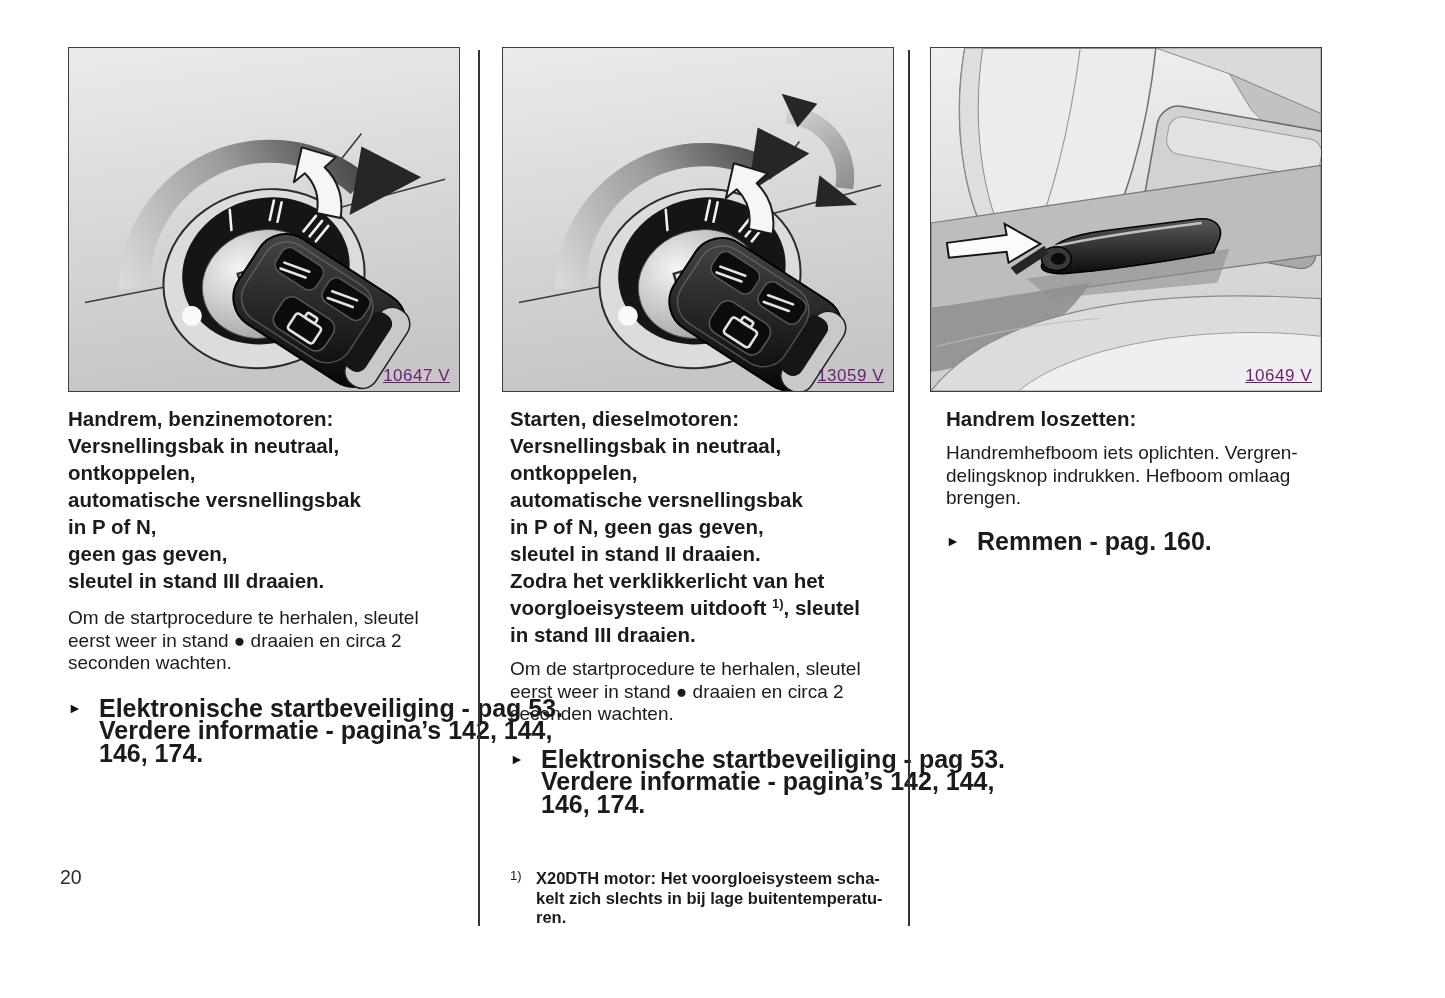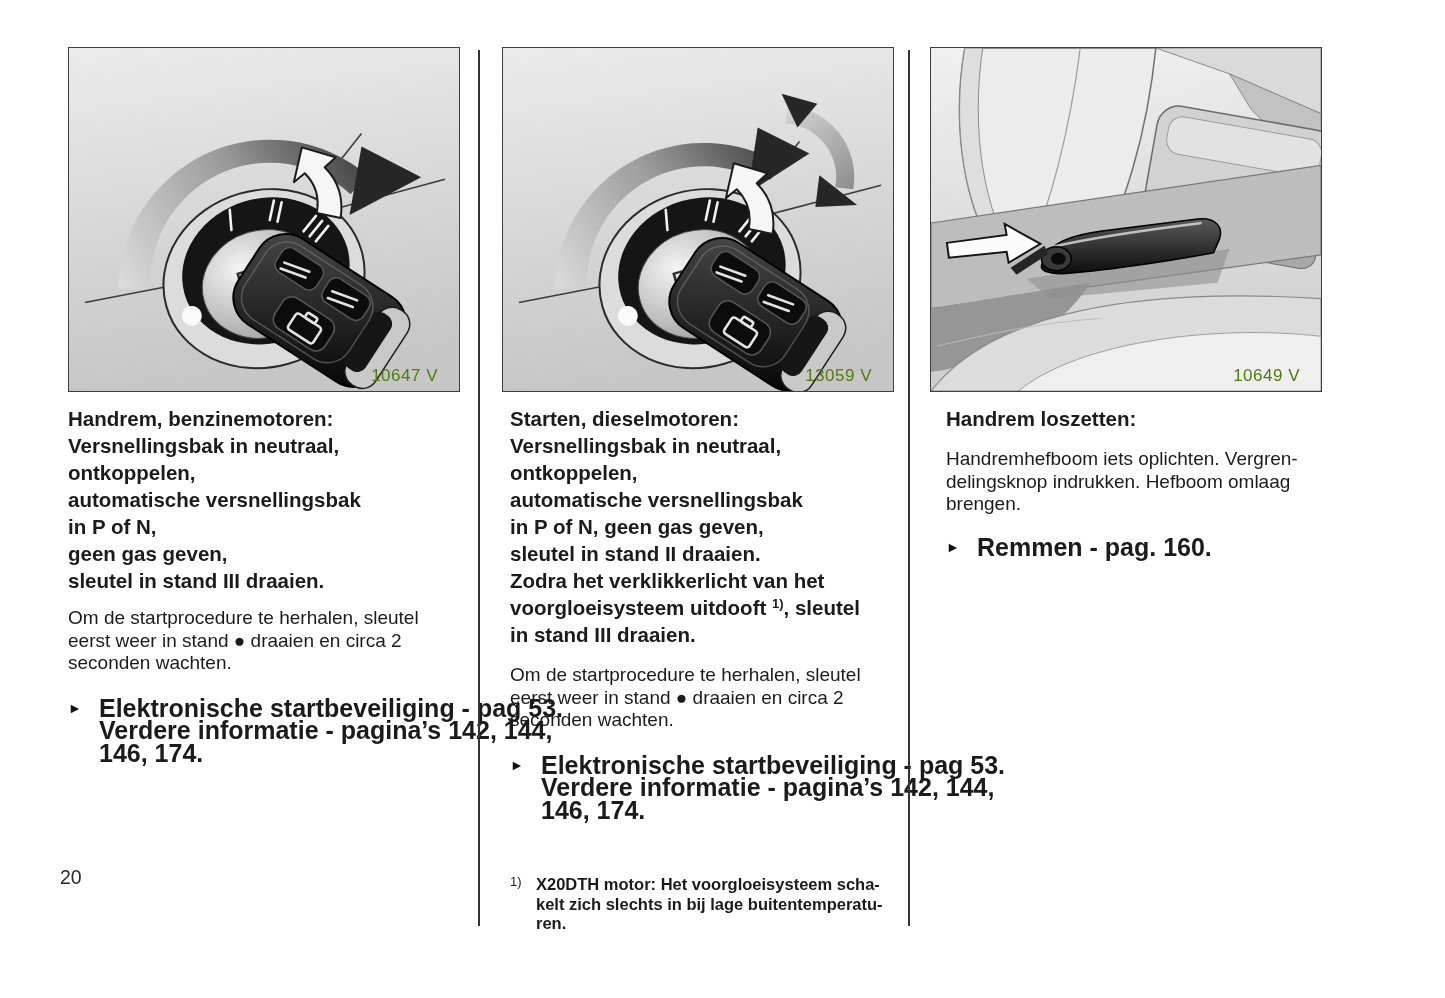--- a/index.html
+++ b/index.html
@@ -14,30 +14,30 @@
   .col{position:absolute;top:47px;}
   #col-petrol{left:68px;width:404px;}
   #col-diesel{left:502px;width:404px;}
   #col-handbrake{left:930px;width:404px;}
   .figure{
     position:relative;width:392px;height:345px;
     border:1.5px solid #3f3f3f;box-sizing:border-box;background:#d9d9d9;
   }
   .figure svg{position:absolute;left:0;top:0;width:100%;height:100%;display:block;}
   .fig-caption{
-    position:absolute;right:21px;bottom:5px;font-size:17px;color:#4d7c0f;letter-spacing:.5px;
+    position:absolute;right:9px;bottom:5px;font-size:17px;color:#701a75;letter-spacing:.5px;text-decoration:underline;
   }
   .text-wrap{margin-top:13px;}
   #col-diesel .text-wrap{margin-left:8px;}
   #col-handbrake .text-wrap{margin-left:16px;}
   .h{
     font-weight:bold;font-size:20.5px;line-height:27px;white-space:pre;margin:0;
   }
   .hsup{font-size:13px;line-height:0;vertical-align:7px;font-weight:bold;}
-  .body-text{font-size:19px;line-height:22.5px;white-space:pre;margin-top:16px;}
+  .body-text{font-size:19px;line-height:22.5px;white-space:pre;margin-top:10px;}
   .body-text.second{margin-top:13px;}
   .bullet{display:flex;margin-top:22px;}
   .bullet .bicon{width:31px;font-size:14px;line-height:22.5px;color:#111;flex:none;}
   .bullet .btext{font-size:25px;line-height:22.5px;white-space:pre;font-weight:bold;}
   #col-handbrake .bullet{margin-top:20px;}
   .footnote{display:flex;margin-top:54px;}
   .footnote .fmark{font-size:13px;width:26px;flex:none;position:relative;top:-1px;}
   .footnote .ftext{font-size:16.5px;line-height:19.5px;white-space:pre;font-weight:bold;}
   .page-number{position:absolute;left:60px;top:866px;font-size:19.5px;color:#2a2a2a;}
 </style>

